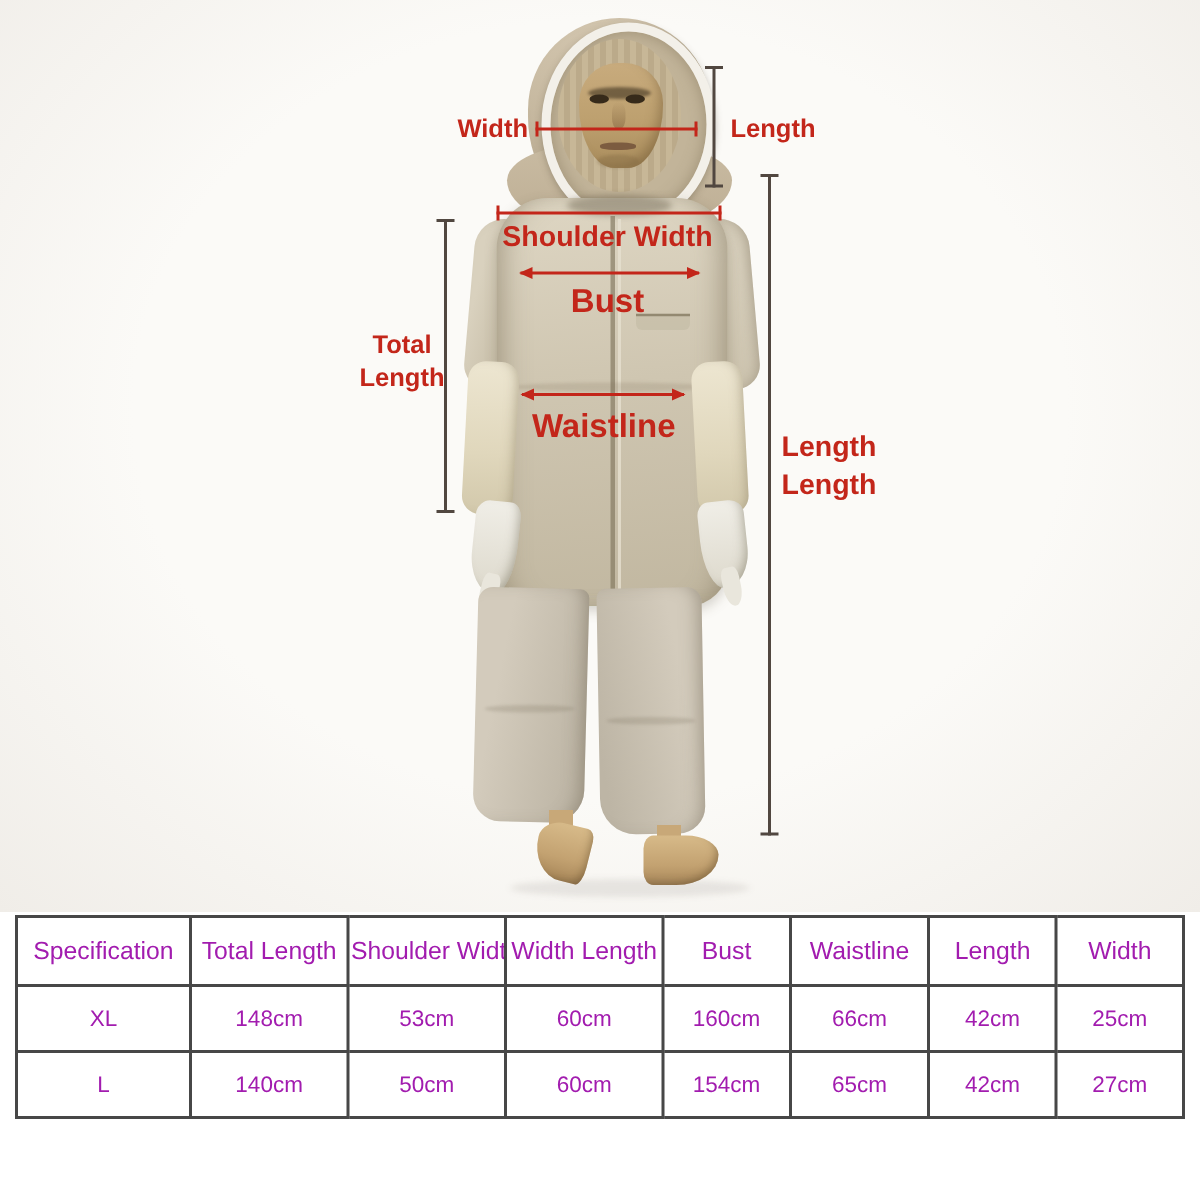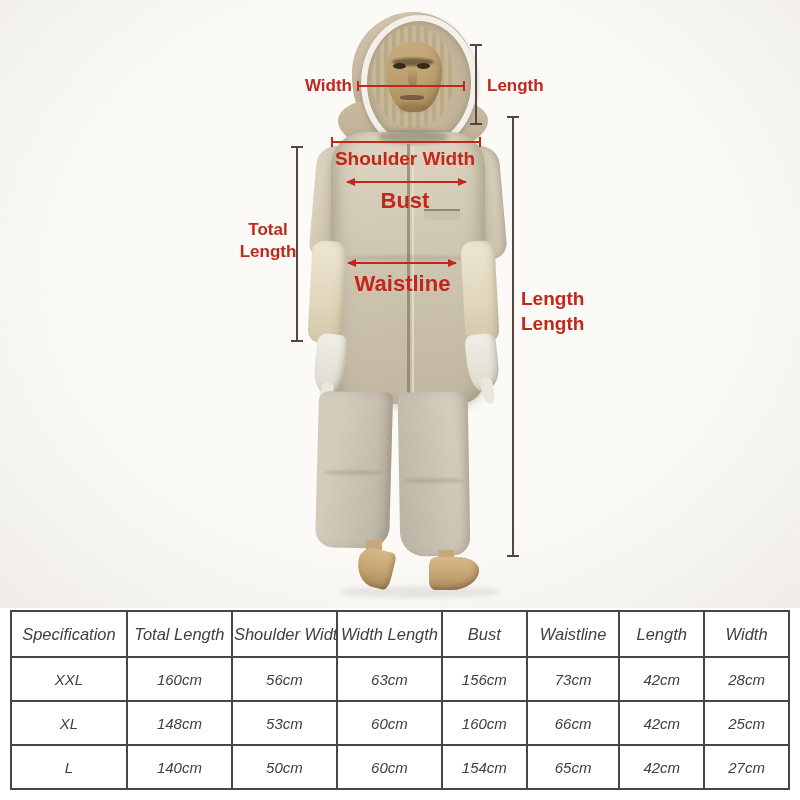--- a/index.html
+++ b/index.html
@@ -132,21 +132,21 @@
   .line-bust{left:347px;top:181px;width:119px;}
   .line-waist{left:348px;top:262px;width:108px;}
   .vline-length{left:475px;top:44px;height:81px;}
   .vline-sleeve{left:296px;top:146px;height:196px;}
   .vline-total{left:512px;top:116px;height:441px;}
 
   
   .table-wrap{position:absolute;left:10px;top:610px;width:780px;}
   table.size{width:100%;border-collapse:collapse;table-layout:fixed;background:#ffffff;}
   table.size th,table.size td{border:2px solid #474747;text-align:center;vertical-align:middle;
-       color:#404040;font-weight:normal;overflow:hidden;white-space:nowrap;font-style:italic;}
+       color:#a21caf;font-weight:normal;overflow:hidden;white-space:nowrap;}
   table.size thead th{height:42px;font-size:16.5px;}
   table.size tbody td{height:40px;font-size:15px;}
 </style>
 </head>
 <body>
 
 <div class="stage">
 
   <div class="photo">
 
@@ -230,30 +230,20 @@
           <th>Shoulder Width</th>
           <th>Width Length</th>
           <th>Bust</th>
           <th>Waistline</th>
           <th>Length</th>
           <th>Width</th>
         </tr>
       </thead>
       <tbody>
         <tr>
-          <td>XXL</td>
-          <td>160cm</td>
-          <td>56cm</td>
-          <td>63cm</td>
-          <td>156cm</td>
-          <td>73cm</td>
-          <td>42cm</td>
-          <td>28cm</td>
-        </tr>
-        <tr>
           <td>XL</td>
           <td>148cm</td>
           <td>53cm</td>
           <td>60cm</td>
           <td>160cm</td>
           <td>66cm</td>
           <td>42cm</td>
           <td>25cm</td>
         </tr>
         <tr>

